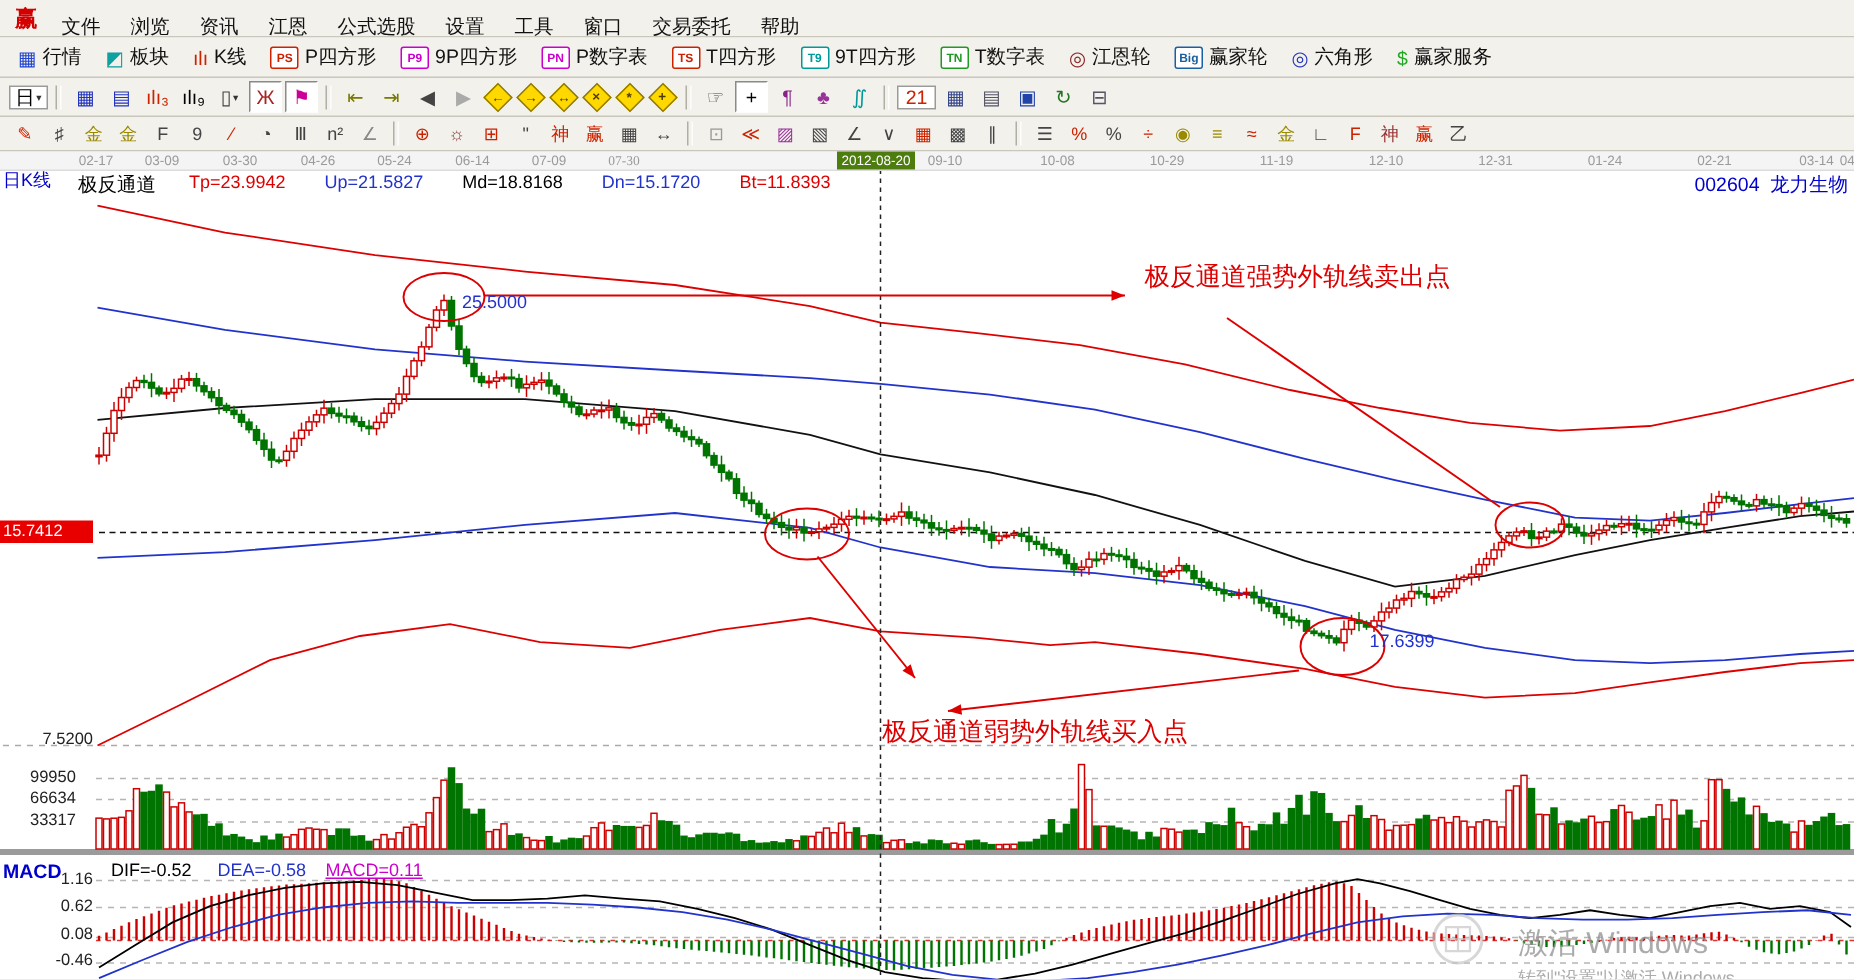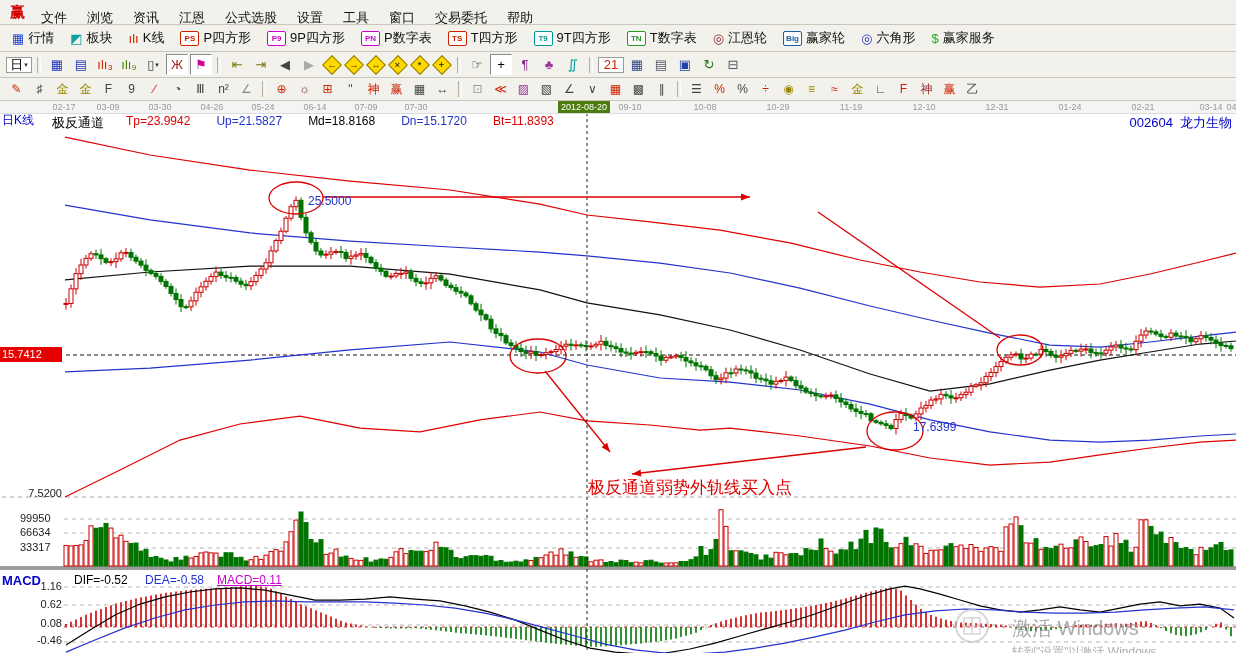--- a/index.html
+++ b/index.html
@@ -145,21 +145,21 @@
       <span class="tbtn">
         <span class="g" style="color: rgb(34, 51, 187);">▦</span>
       </span>
       <span class="tbtn">
         <span class="g" style="color: rgb(34, 51, 187);">▤</span>
       </span>
       <span class="tbtn">
         <span class="g" style="color: rgb(204, 34, 0);">ılı₃</span>
       </span>
       <span class="tbtn">
-        <span class="g" style="color: #4d7c0f;">ılı₉</span>
+        <span class="g" style="color: #000000;">ılı₉</span>
       </span>
       <span class="tbtn">
         <span class="g" style="color: rgb(68, 68, 68);">▯</span>
         <span class="dd">▾</span>
       </span>
       <span class="tbtn pressed">
         <span class="g" style="color: rgb(170, 34, 34);">Ж</span>
       </span>
       <span class="tbtn pressed">
         <span class="g" style="color: rgb(204, 0, 153);">⚑</span>
@@ -360,21 +360,21 @@
       </span>
     </div>
   <div id="datebar">
       <span class="dlab" style="left: 64px;">02-17</span>
       <span class="dlab" style="left: 108px;">03-09</span>
       <span class="dlab" style="left: 160px;">03-30</span>
       <span class="dlab" style="left: 212px;">04-26</span>
       <span class="dlab" style="left: 263px;">05-24</span>
       <span class="dlab" style="left: 315px;">06-14</span>
       <span class="dlab" style="left: 366px;">07-09</span>
-      <span class="dlab" style="left: 416px;">07-30</span>
+      <span class="dlab" style="left: 416px; font-family: Liberation Serif, serif;">07-30</span>
       <span class="dcursor" style="left: 558px;">2012-08-20</span>
       <span class="dlab" style="left: 630px;">09-10</span>
       <span class="dlab" style="left: 705px;">10-08</span>
       <span class="dlab" style="left: 778px;">10-29</span>
       <span class="dlab" style="left: 851px;">11-19</span>
       <span class="dlab" style="left: 924px;">12-10</span>
       <span class="dlab" style="left: 997px;">12-31</span>
       <span class="dlab" style="left: 1070px;">01-24</span>
       <span class="dlab" style="left: 1143px;">02-21</span>
       <span class="dlab" style="left: 1211px;">03-14</span>
@@ -1374,19 +1374,20 @@
     <span class="ml">MACD</span>
     <span class="mv-black">DIF=-0.52</span>
     <span class="mv-blue">DEA=-0.58</span>
     <span class="mv-mag">MACD=0.11</span>
   </div>
   <div class="abs macd-lab" style="top:580px">1.16</div>
   <div class="abs macd-lab" style="top:598px">0.62</div>
   <div class="abs macd-lab" style="top:617px">0.08</div>
   <div class="abs macd-lab" style="top:634px">-0.46</div>
 
+  <div class="abs" id="ann-sell">极反通道强势外轨线卖出点</div>
   <div class="abs" id="ann-buy">极反通道弱势外轨线买入点</div>
   <div class="abs" id="ann-p-high">25.5000</div>
   <div class="abs" id="ann-p-low">17.6399</div>
 
   <div class="abs" id="wm1">激活 Windows</div>
   <div class="abs" id="wm2">转到"设置"以激活 Windows。</div>
 </div>
 
 </body></html>

